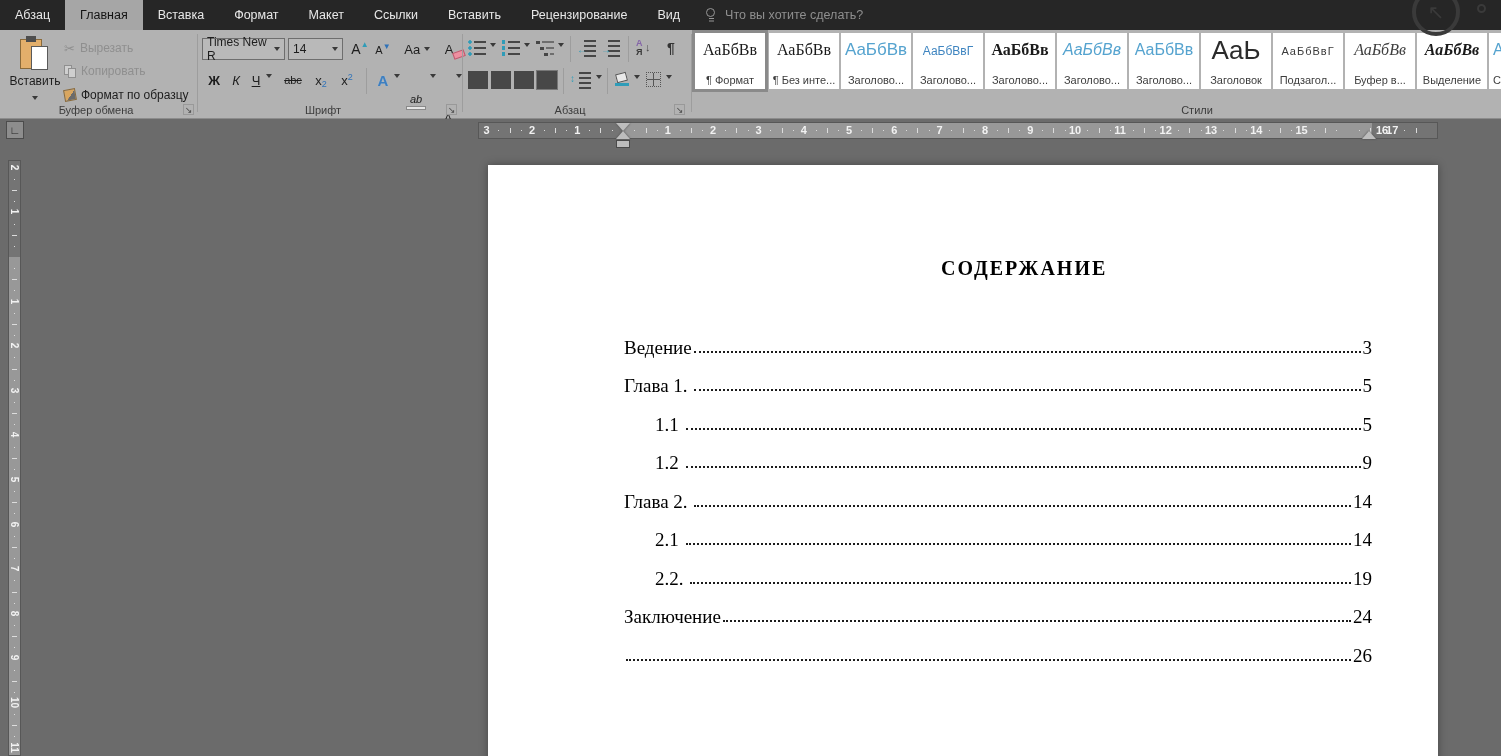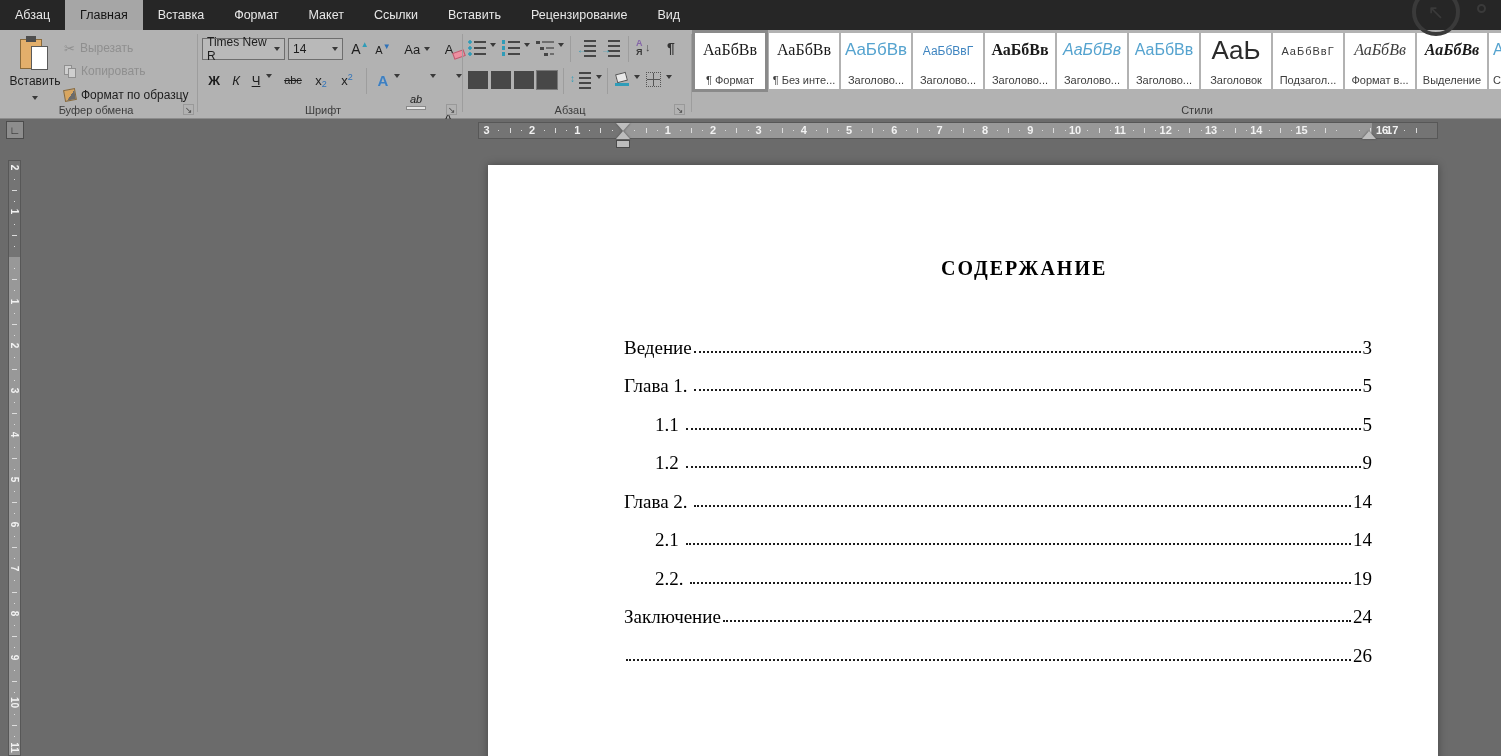--- a/index.html
+++ b/index.html
@@ -188,20 +188,27 @@
   <div class="titlebar">
     <div class="tab">Абзац</div>
     <div class="tab active">Главная</div>
     <div class="tab">Вставка</div>
     <div class="tab">Формат</div>
     <div class="tab">Макет</div>
     <div class="tab">Ссылки</div>
     <div class="tab">Вставить</div>
     <div class="tab">Рецензирование</div>
     <div class="tab">Вид</div>
+    <div class="tellme">
+      <span class="bulb">
+          <i class="globe"></i>
+          <i class="base"></i>
+        </span>
+      <span>Что вы хотите сделать?</span>
+    </div>
     <div class="cam-mark">↖</div>
     <div class="cam-dot"></div>
   </div>
 
   <div class="ribbon">
 
     <div class="paste-btn">
       <div class="clip-icon">
         <i class="clip-body"></i>
           <i class="clip-top"></i>
@@ -376,21 +383,21 @@
     <div class="style-card" style="left:1201px;">
       <div class="sc-prev f-sans fs-26">АаЬ</div>
       <div class="sc-label">Заголовок</div>
     </div>
     <div class="style-card" style="left:1273px;">
       <div class="sc-prev f-sans fs-11">АаБбВвГ</div>
       <div class="sc-label">Подзагол...</div>
     </div>
     <div class="style-card" style="left:1345px;">
       <div class="sc-prev it" style="color:#3f3f3f;">АаБбВв</div>
-      <div class="sc-label">Формат в...</div>
+      <div class="sc-label">Буфер в...</div>
     </div>
     <div class="style-card" style="left:1417px;">
       <div class="sc-prev it bd">АаБбВв</div>
       <div class="sc-label">Выделение</div>
     </div>
     <div class="style-card" style="left:1489px;">
       <div class="sc-prev f-sans c-blue" style="text-align:left; padding-left:4px;">А</div>
       <div class="sc-label" style="text-align:left; padding-left:4px;">С</div>
     </div>
     <div class="glabel" style="left:1197px;">Стили</div>

